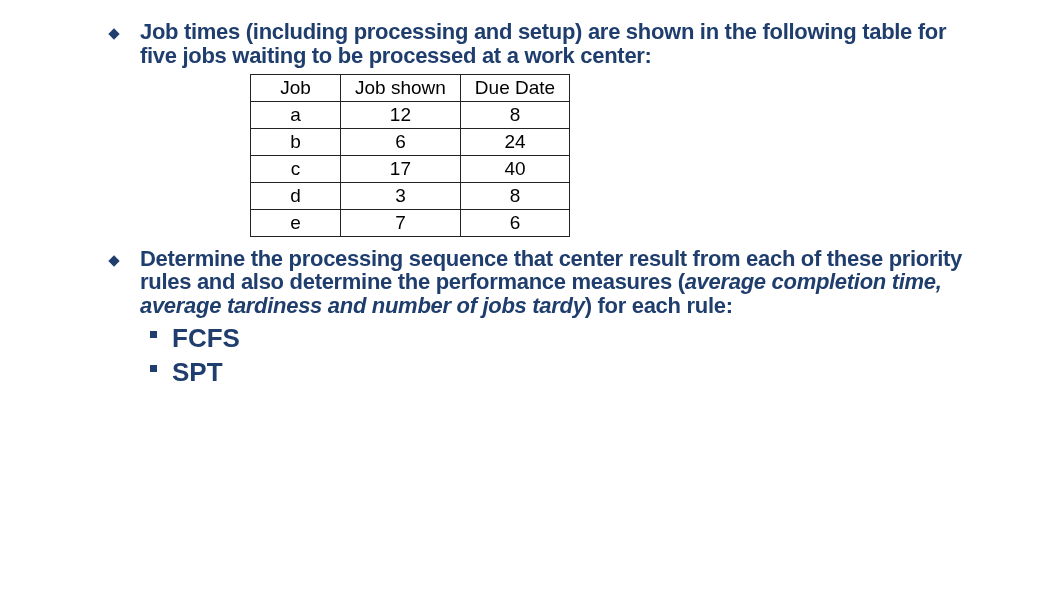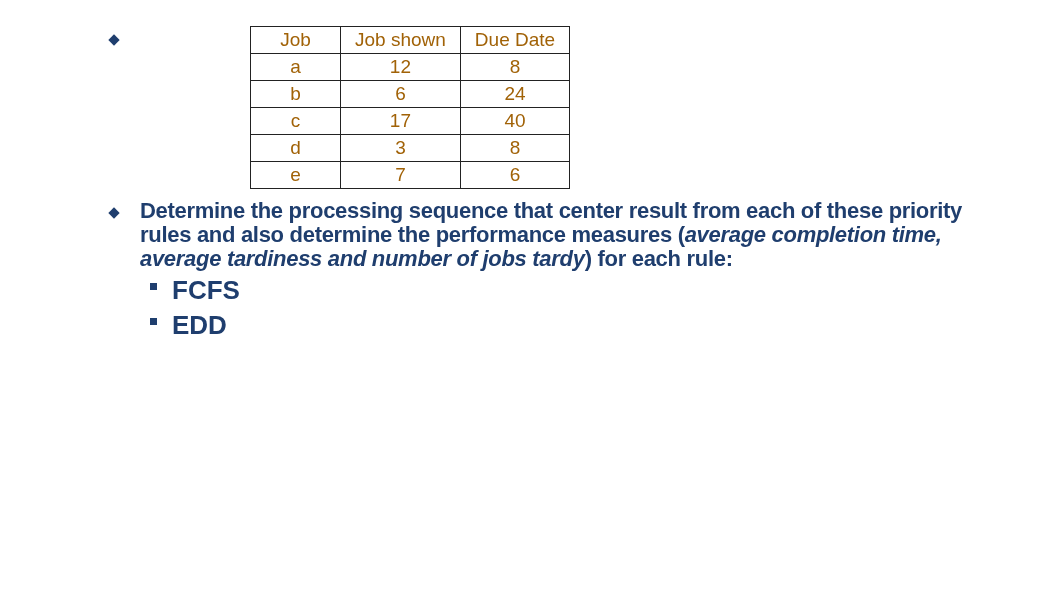--- a/index.html
+++ b/index.html
@@ -52,21 +52,21 @@
       font-weight: bold;
       line-height: 1.25;
     }
     .table-wrap {
       margin: 6px 0 10px 110px;
     }
     table.job-table {
       border-collapse: collapse;
       font-family: Arial, Helvetica, sans-serif;
       font-size: 19px;
-      color: #a16207;
+      color: #000000;
       font-weight: normal;
     }
     table.job-table td, table.job-table th {
       border: 1.5px solid #222;
       padding: 2px 14px;
       text-align: center;
       min-width: 90px;
       font-weight: normal;
     }
     table.job-table tr.units td {
@@ -75,20 +75,21 @@
     table.job-table tr.header td {
       border-bottom: none;
     }
     .job-col { font-weight: normal; }
   </style>
 </head>
 <body>
 
 <ul class="diamond">
   <li>
+    <div class="para1">Job times (including processing and setup) are shown in the following table for five jobs waiting to be processed at a work center:</div>
     <div class="table-wrap">
       <table class="job-table">
         <tbody>
             <tr class="header">
           <td>Job</td>
           <td>Job shown</td>
           <td>Due Date</td>
         </tr>
         <tr>
           <td class="job-col">a</td>
@@ -119,16 +120,16 @@
         </table>
     </div>
   </li>
 
   <li>
     <div class="para2">
       <span>Determine the processing sequence that center result from each of these priority rules and also determine the performance measures (</span><span class="italic">average completion time, average tardiness and number of jobs tardy</span><span>) for each rule:</span>
     </div>
     <ul class="square">
       <li class="rule-item">FCFS</li>
-      <li class="rule-item">EDD</li>
+      <li class="rule-item">SPT</li>
     </ul>
   </li>
 </ul>
 
 </body></html>

